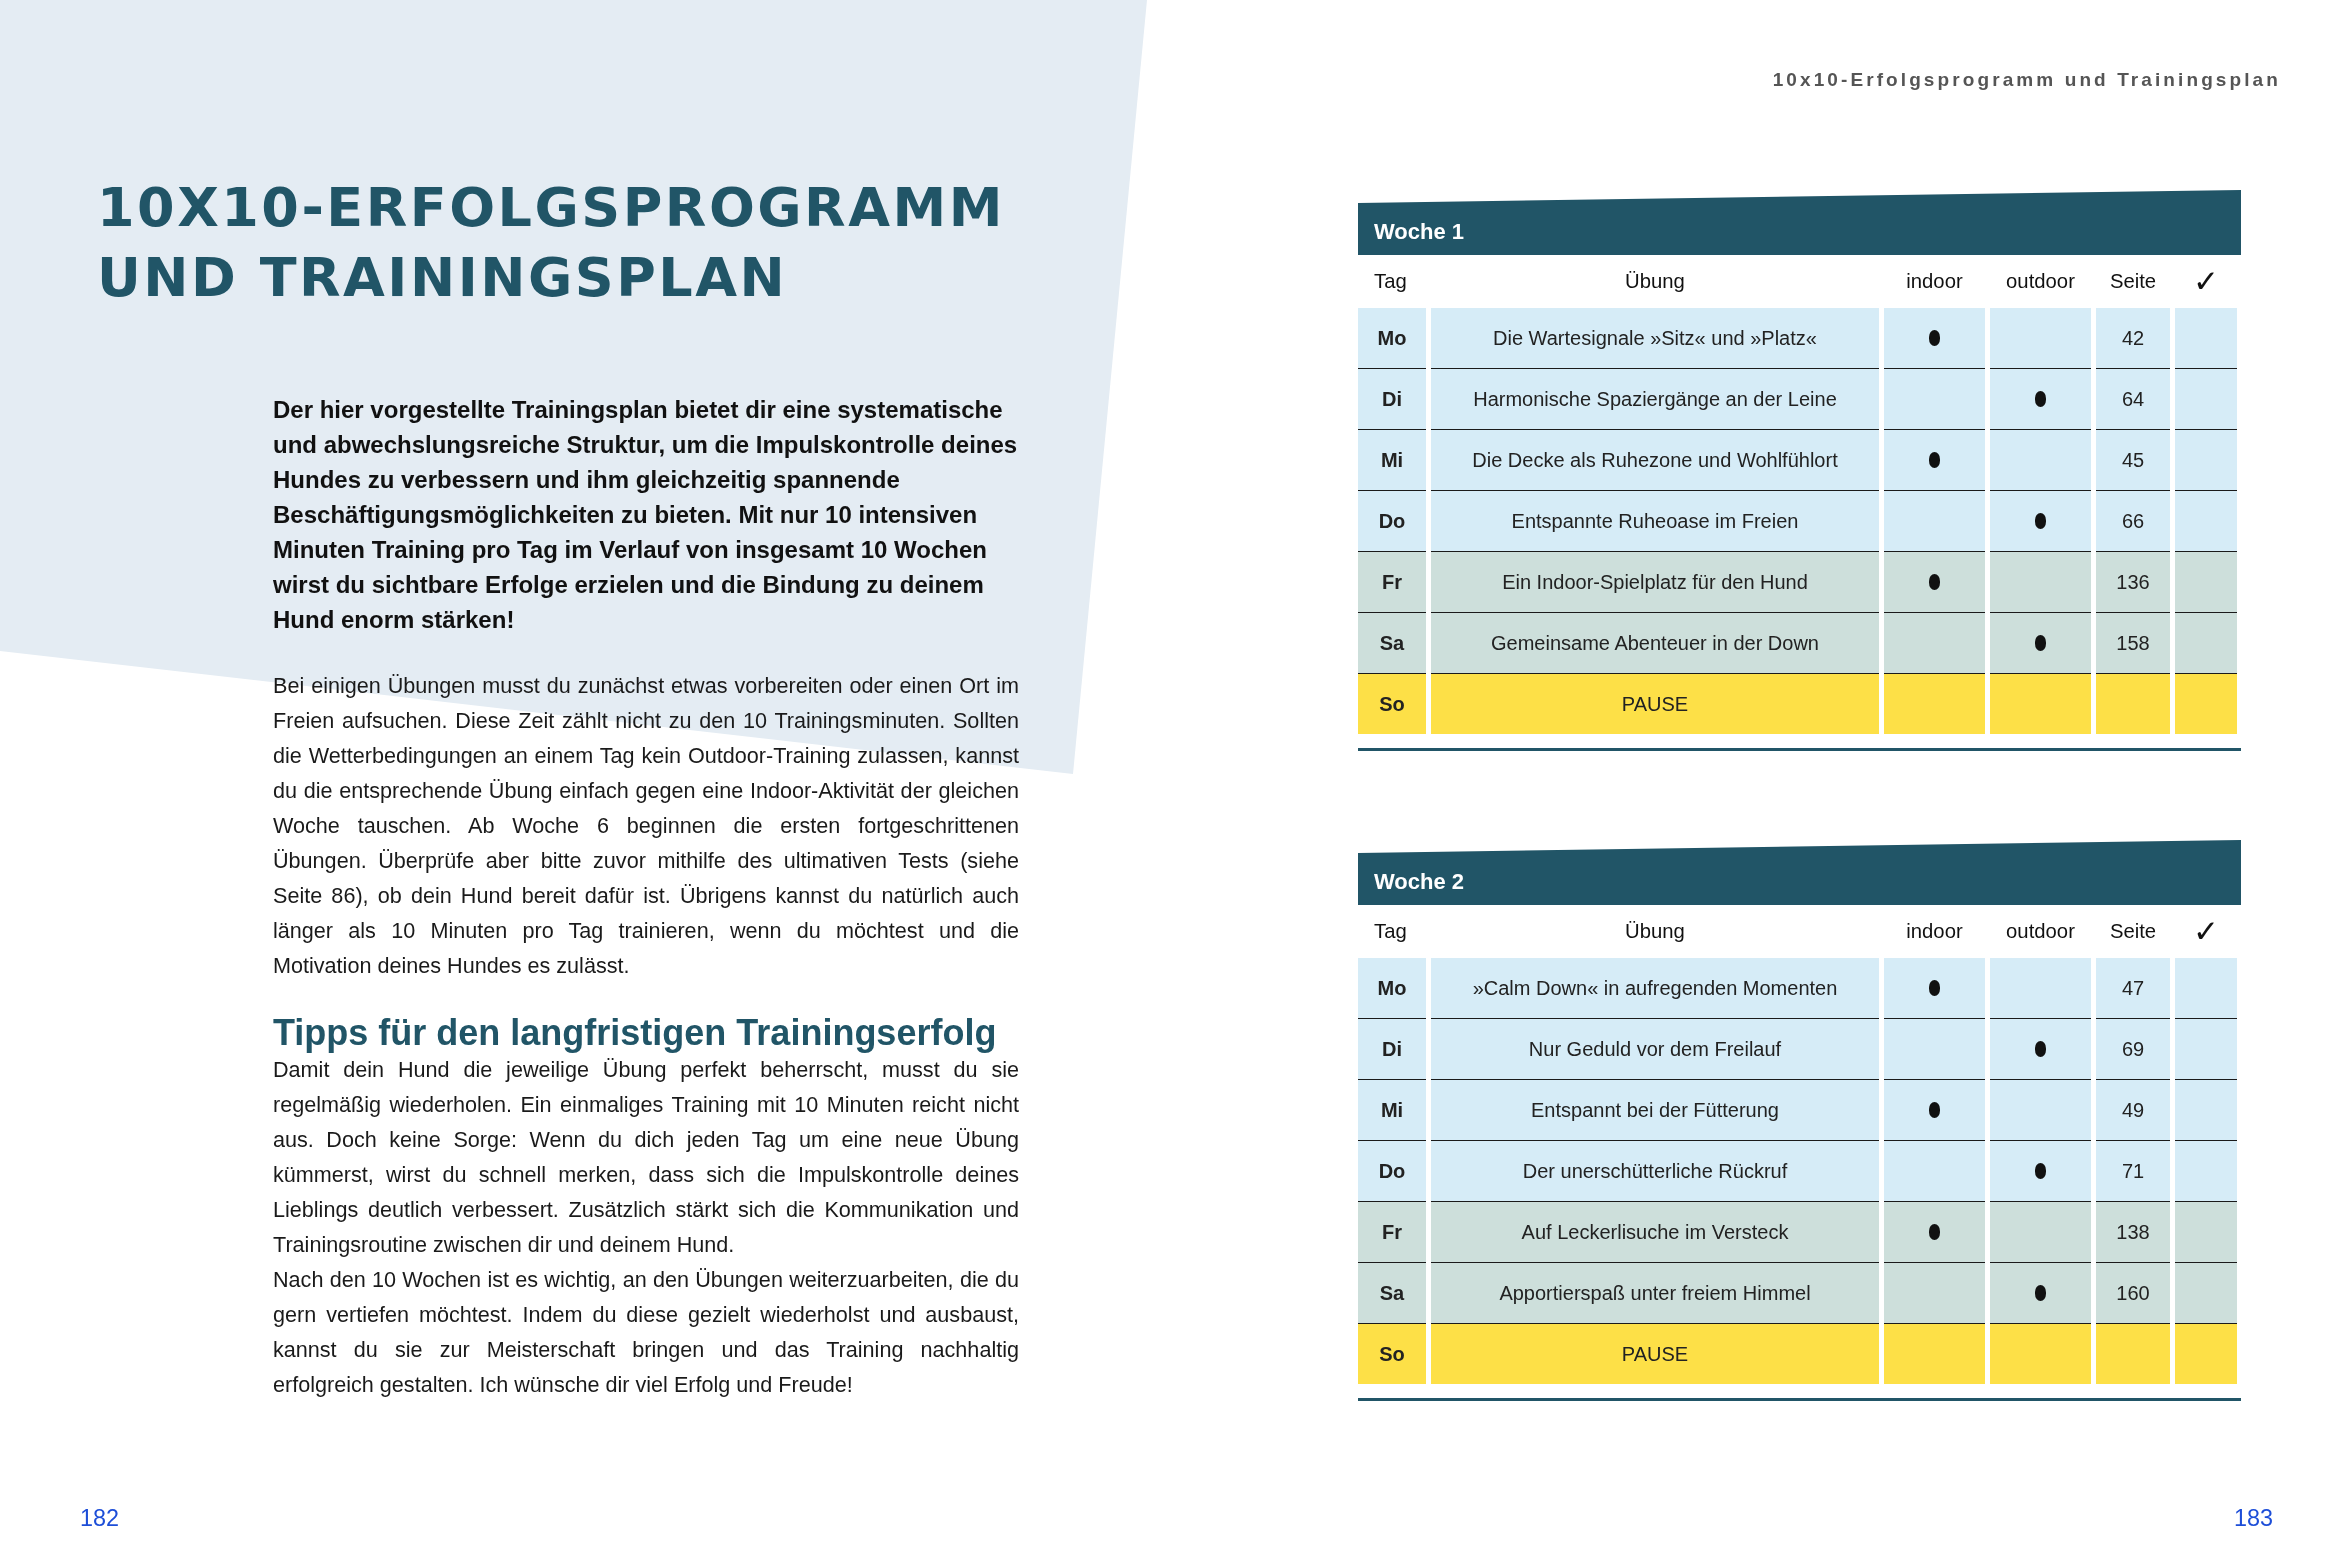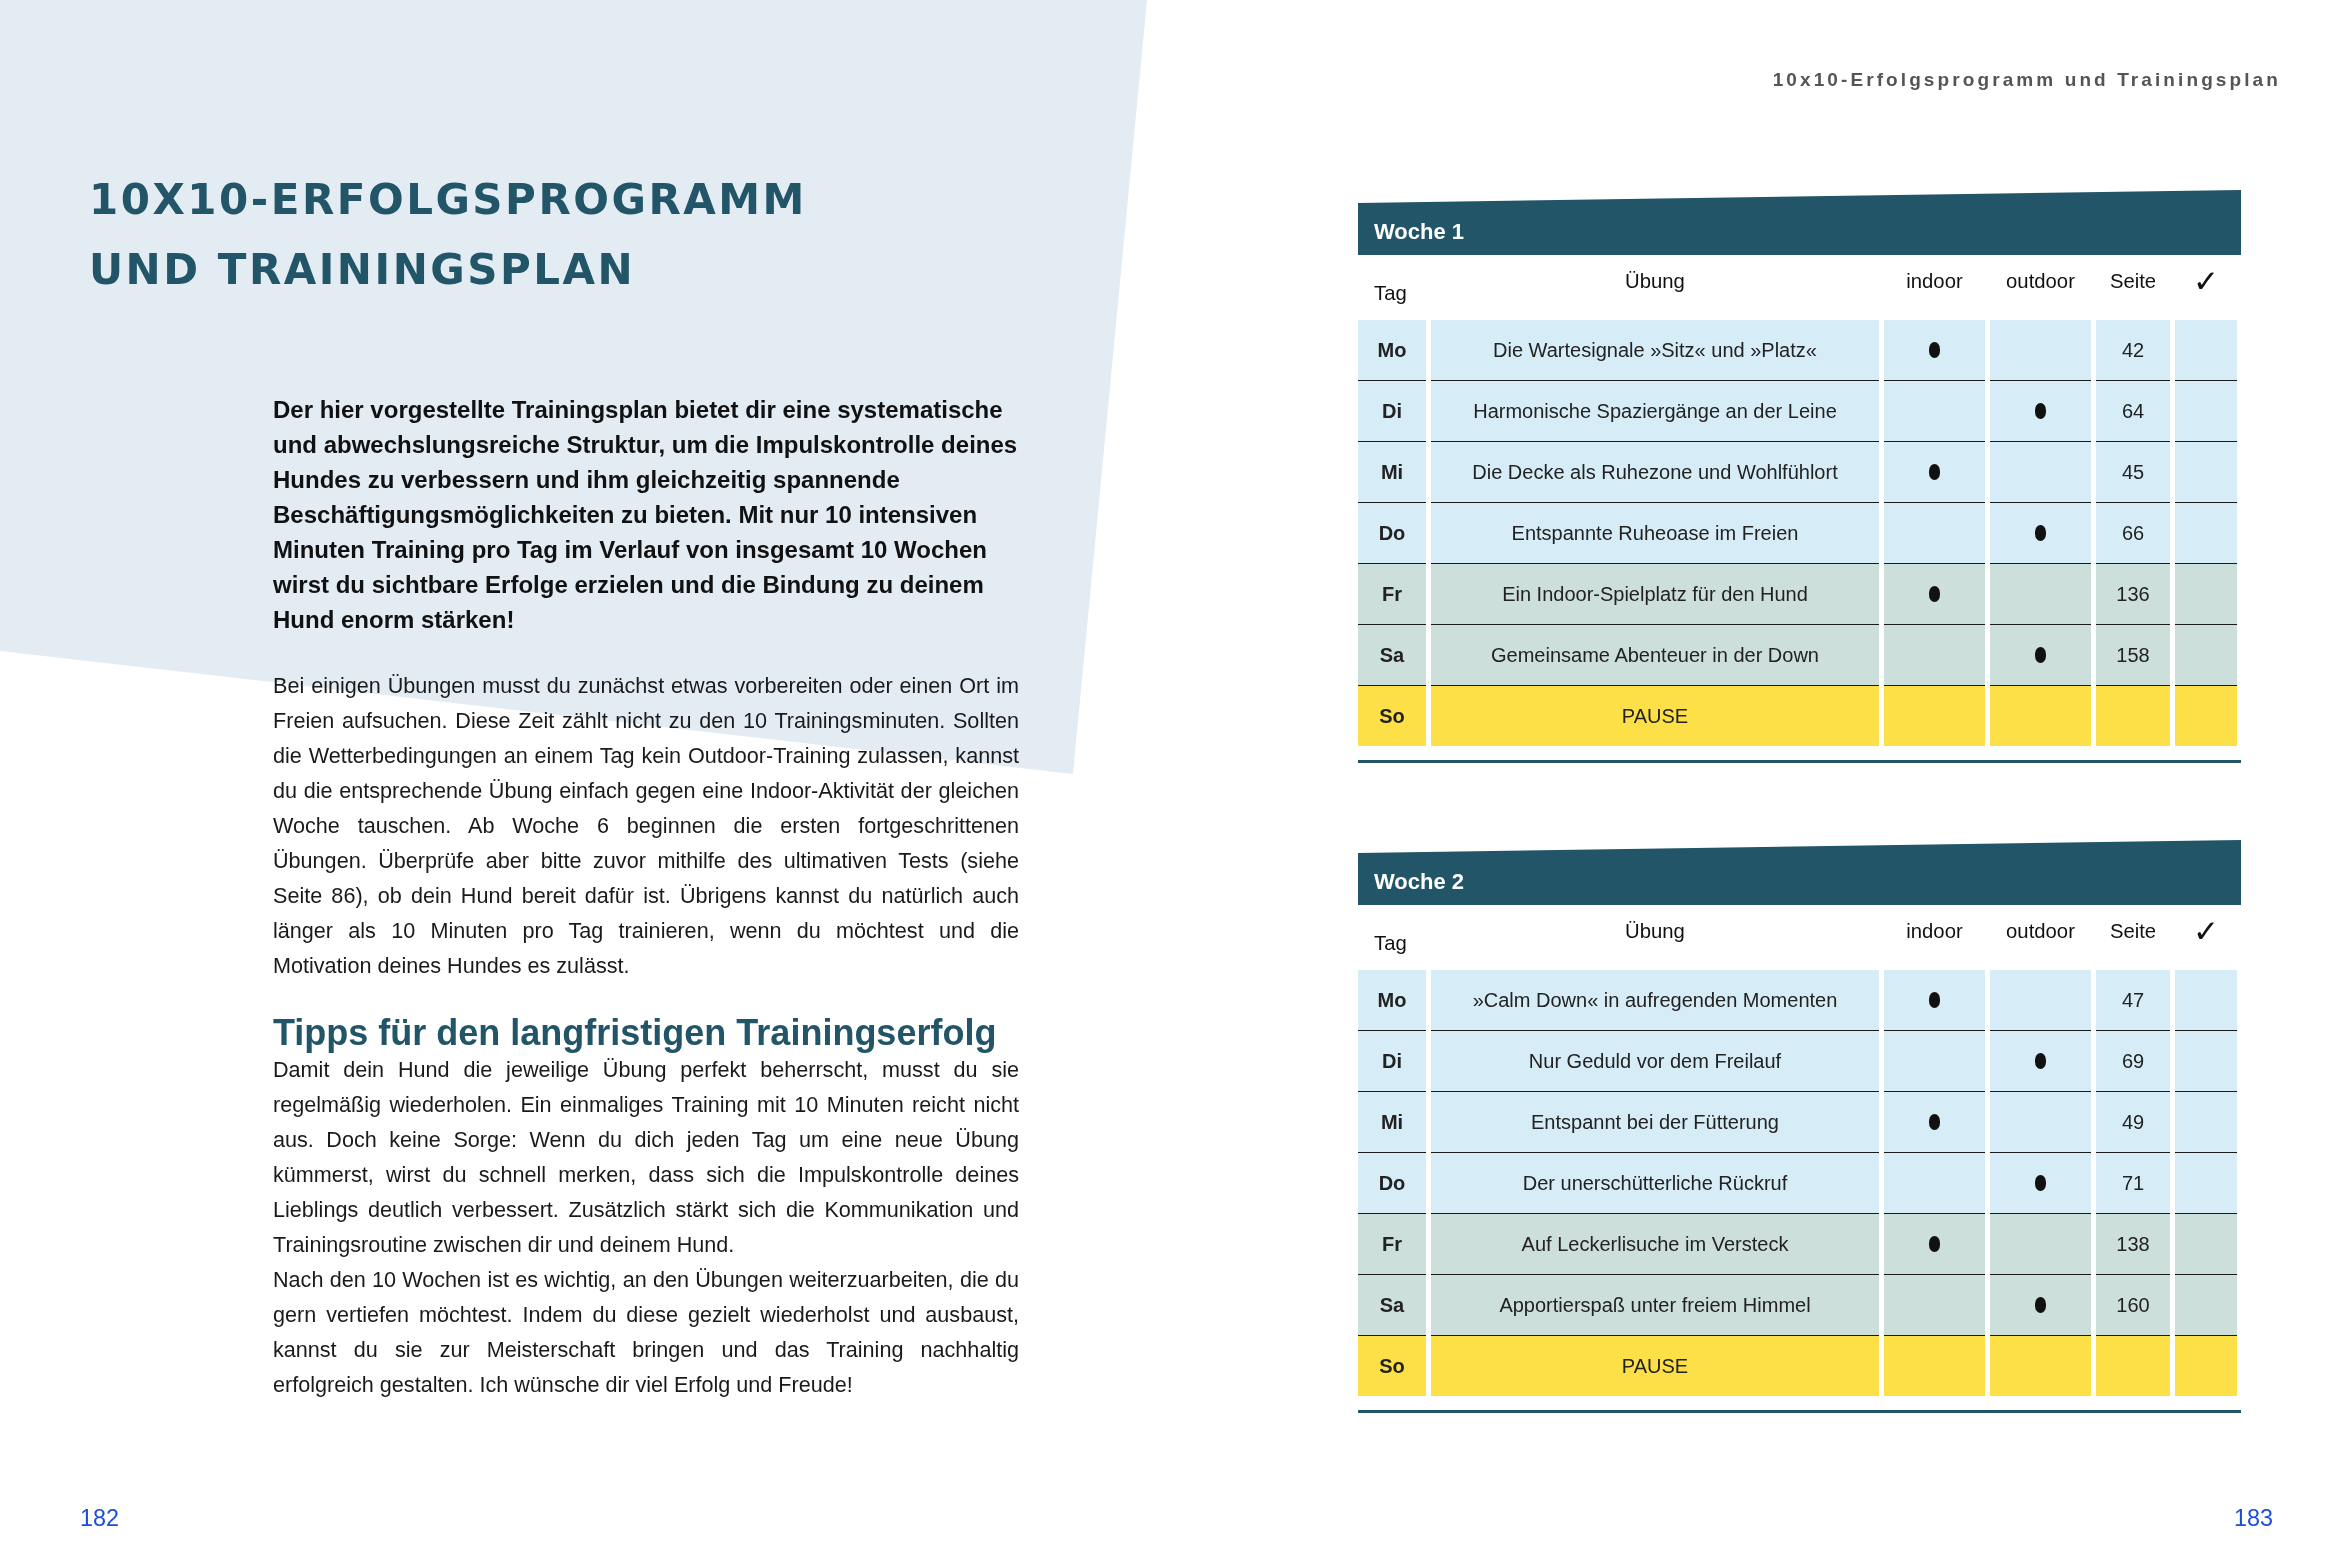--- a/index.html
+++ b/index.html
@@ -7,23 +7,23 @@
     width: 2330px; height: 1566px; position: relative; overflow: hidden;
     background: #ffffff; color: #1a1a1a;
     font-family: "Liberation Sans", "DejaVu Sans", sans-serif;
   }
   .bg-shape {
     position: absolute; left: 0; top: 0; width: 1147px; height: 777px;
     background: #e4ecf3;
     clip-path: polygon(0 0, 1147px 0, 1073px 774px, 0 651px);
   }
   .page-title {
-    position: absolute; left: 81px; top: 157px; margin: 8px;
+    position: absolute; left: 81px; top: 157px; margin: 16px;
     font-family: "DejaVu Sans", sans-serif; font-weight: bold;
-    font-size: 42px; line-height: 70px; letter-spacing: 2.5px;
+    font-size: 54px; line-height: 70px; letter-spacing: 2.5px;
     color: #215567; text-transform: uppercase;
   }
   .page-title span { display: block; }
   .left-col {
     position: absolute; left: 273px; top: 392px; width: 746px;
   }
   .lead {
     font-weight: bold; font-size: 24px; line-height: 35px; margin: 0 0 31px 0;
     color: #111;
   }
@@ -59,21 +59,21 @@
   }
   .grid {
     display: grid;
     grid-template-columns: 68px 448px 101px 101px 74px 62px;
     column-gap: 5px;
   }
   .col-head {
     height: 52px; display: flex; align-items: center; justify-content: center;
     font-size: 20.3px; color: #111;
   }
-  .col-head.tag { justify-content: flex-start; padding-left: 16px; margin-top: 12px; }
+  .col-head.tag { justify-content: flex-start; padding-left: 16px; }
   .check-icon { font-size: 31px; font-weight: bold; line-height: 1; }
   .rows { margin-top: 1px; }
   .cell {
     height: 60px; display: flex; align-items: center; justify-content: center;
     font-size: 20px; color: #222; border-bottom: 1.8px solid #1a1a1a;
   }
   .row { display: contents; }
   .row.c-blue .cell { background: #d6ecf7; }
   .row.c-green .cell { background: #cddfdb; }
   .row.c-grey .cell { background: #fde047; border-bottom: none; }

